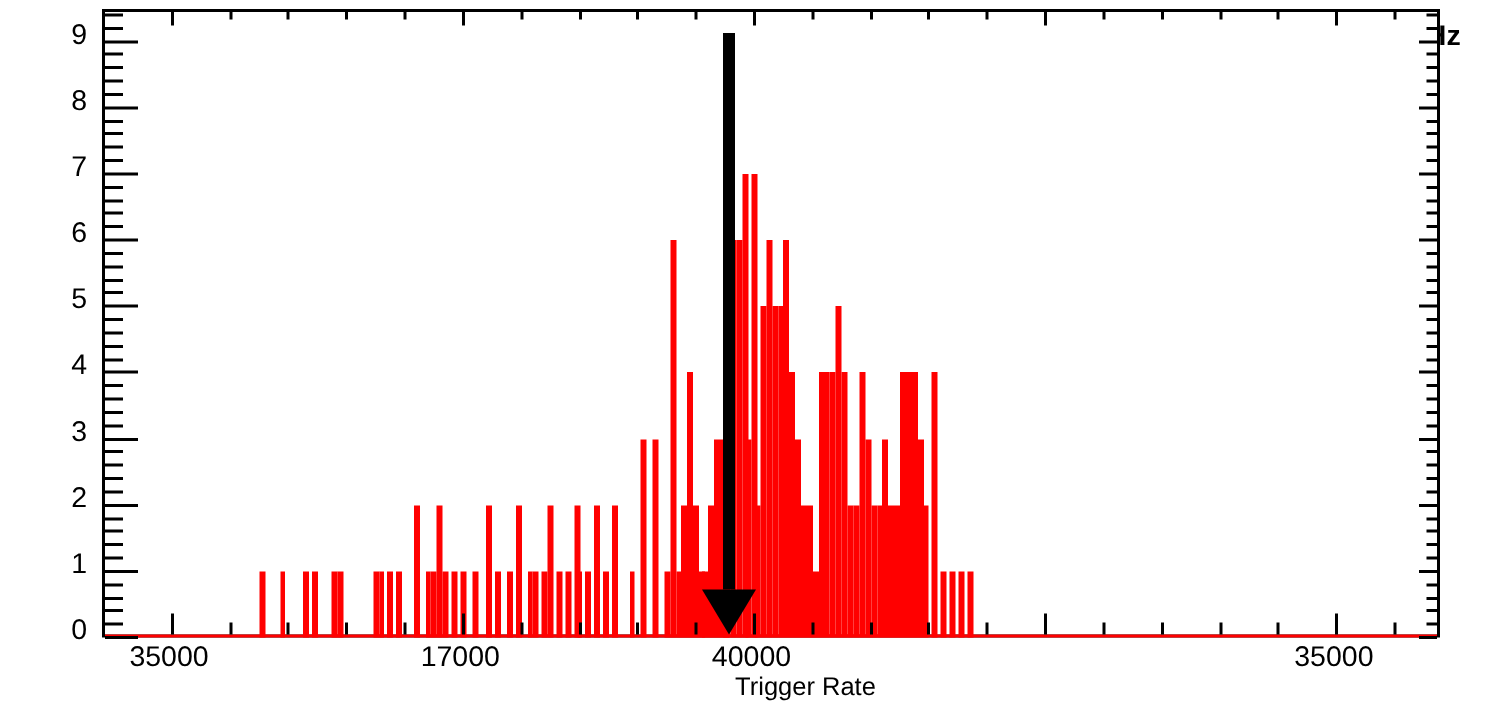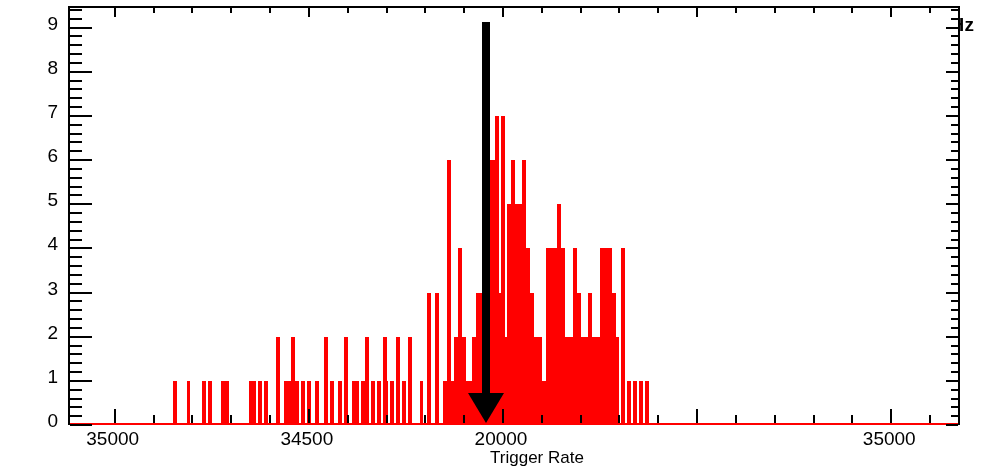--- a/index.html
+++ b/index.html
@@ -332,22 +332,22 @@
       <div class="ylabel-wrap" style="top: 365.851px; left: 0px; width: 58px;">1</div>
       <div class="ylabel-wrap" style="top: 321.702px; left: 0px; width: 58px;">2</div>
       <div class="ylabel-wrap" style="top: 277.553px; left: 0px; width: 58px;">3</div>
       <div class="ylabel-wrap" style="top: 233.404px; left: 0px; width: 58px;">4</div>
       <div class="ylabel-wrap" style="top: 189.255px; left: 0px; width: 58px;">5</div>
       <div class="ylabel-wrap" style="top: 145.106px; left: 0px; width: 58px;">6</div>
       <div class="ylabel-wrap" style="top: 100.957px; left: 0px; width: 58px;">7</div>
       <div class="ylabel-wrap" style="top: 56.8085px; left: 0px; width: 58px;">8</div>
       <div class="ylabel-wrap" style="top: 12.6596px; left: 0px; width: 58px;">9</div>
       <div class="xlabel-wrap" style="left: 112.711px;">35000</div>
-      <div class="xlabel-wrap" style="left: 306.852px;">34500</div>
-      <div class="xlabel-wrap" style="left: 500.993px;">20000</div>
+      <div class="xlabel-wrap" style="left: 306.852px;">17000</div>
+      <div class="xlabel-wrap" style="left: 500.993px;">40000</div>
       <div class="xlabel-wrap" style="left: 889.274px;">35000</div>
     </div>
 
   <div id="axis-title-x">
     <span>Trigger Rate</span>
   </div>
 
 </div>
 
 </body></html>

